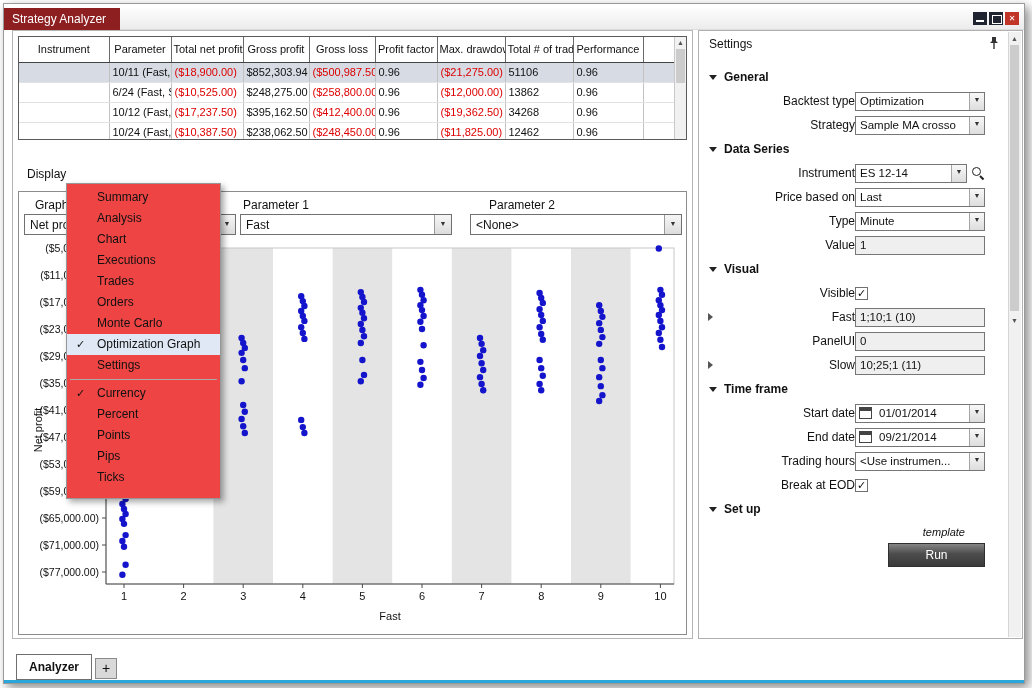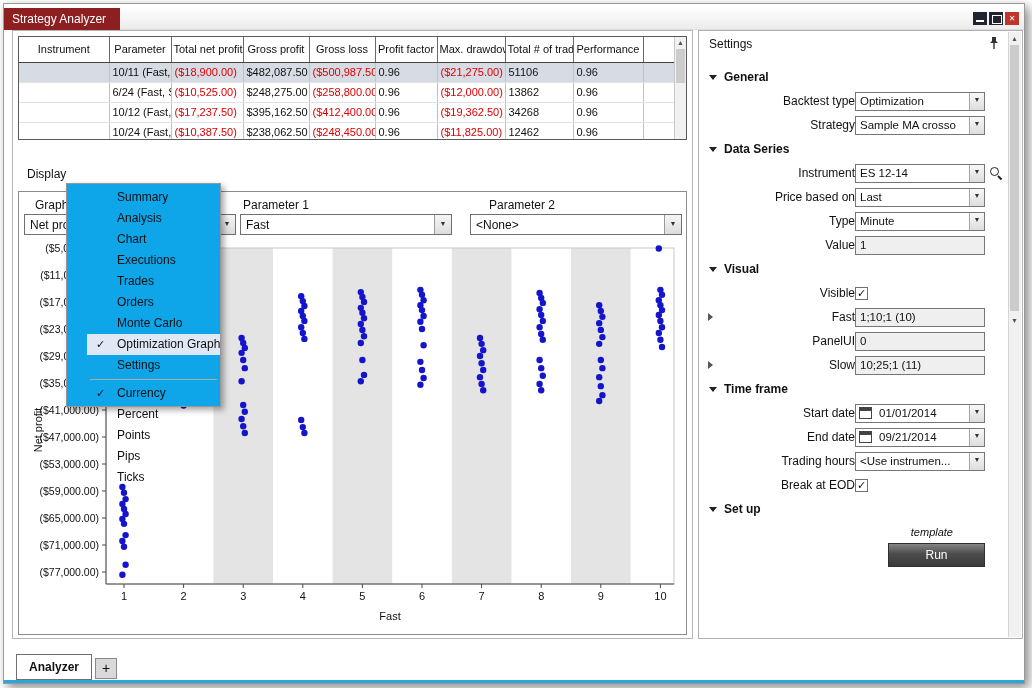--- a/index.html
+++ b/index.html
@@ -41,22 +41,22 @@
   .display-combo .combo-arrow{width:17px;background:#cfe3f6;border-left:1px solid #8ab2da;position:relative;}
   .combo-arrow::after{content:"▼";position:absolute;left:0;right:0;top:50%;margin-top:-5px;text-align:center;font-size:7px;color:#333;}
   
   .graph-box{position:absolute;left:5px;top:160px;width:669px;height:444px;border:1px solid #8c8c8c;background:#fff;}
   .gc-label{position:absolute;top:6px;font-size:12px;}
   .gcombo{position:absolute;top:22px;height:21px;border:1px solid #707070;display:flex;background:#fff;}
   .gcombo .combo-text{flex:1;padding:3px 5px;font-size:12px;white-space:nowrap;overflow:hidden;}
   .gcombo .combo-arrow{width:17px;background:linear-gradient(#f6f6f6,#dcdcdc);border-left:1px solid #9a9a9a;position:relative;}
   #chart{position:absolute;left:1px;top:48px;}
   
-  .menu{position:absolute;left:62px;top:179px;width:155px;height:224px;background:#0ea5e9;
-    border:1px solid #979797;box-shadow:3px 3px 6px rgba(0,0,0,.35);z-index:60;padding-top:3px;padding-left:20px;}
+  .menu{position:absolute;left:62px;top:179px;width:155px;height:316px;background:#ef4444;
+    border:1px solid #979797;box-shadow:3px 3px 6px rgba(0,0,0,.35);z-index:60;padding-top:3px;}
   .menu-item{height:21px;line-height:21px;padding-left:30px;font-size:12px;position:relative;white-space:nowrap;}
   .menu-item.hl{background:#dfe8f4;}
   .menu-item .chk{position:absolute;left:9px;top:0;font-size:11px;display:none;}
   .menu-item.checked .chk{display:block;}
   .menu-item .chk::before{content:"✓";}
   .menu-sep{height:1px;background:#ababab;margin:3px 3px;}
   
   .settings{position:absolute;left:694px;top:26px;width:325px;height:609px;border:1px solid #b0b0b0;background:#fff;}
   .settings-title{position:absolute;left:10px;top:6px;font-size:12px;}
   .pin{position:absolute;right:22px;top:5px;width:12px;height:14px;}
@@ -66,30 +66,30 @@
   .tri-down{width:0;height:0;border-left:4px solid transparent;border-right:4px solid transparent;border-top:5px solid #222;}
   .tri-right{width:0;height:0;border-top:4px solid transparent;border-bottom:4px solid transparent;border-left:5px solid #555;}
   .s-row{height:24px;display:flex;align-items:center;padding-left:24px;padding-right:24px;position:relative;font-size:12px;}
   .s-row .s-label{flex:1;overflow:hidden;white-space:nowrap;text-align:right;}
   .s-row .expander{position:absolute;left:9px;top:8px;}
   .combo,.tbox,.datebox{display:flex;align-items:center;width:130px;height:19px;border:1px solid #767676;background:#fff;flex:none;}
   .combo .combo-text,.datebox .date-text{flex:1;padding:0 4px;font-size:11.5px;white-space:nowrap;overflow:hidden;}
   .combo .combo-arrow,.datebox .combo-arrow{width:15px;height:100%;background:linear-gradient(#f8f8f8,#ddd);border-left:1px solid #a5a5a5;position:relative;flex:none;}
   .tbox{background:#efefef;padding:0 4px;font-size:11.5px;white-space:nowrap;overflow:hidden;display:block;line-height:17px;}
   .ctl-group{display:flex;align-items:center;width:130px;flex:none;}
-  .ctl-group .combo{width:130px;justify-content:center;}
+  .ctl-group .combo{width:112px;justify-content:center;}
   .search-icon{position:relative;width:15px;height:16px;margin-left:3px;flex:none;}
   .search-icon::before{content:"";position:absolute;left:2px;top:2px;width:7px;height:7px;border:1.5px solid #222;border-radius:50%;}
   .search-icon::after{content:"";position:absolute;left:10px;top:10px;width:5px;height:2px;background:#222;transform:rotate(45deg);transform-origin:left center;}
   .cal-icon{width:13px;height:12px;border:1px solid #444;margin:0 3px 0 3px;position:relative;background:#fff;flex:none;}
   .cal-icon::before{content:"";position:absolute;left:0;top:0;right:0;height:3px;background:#444;}
   .cb-slot{width:130px;flex:none;display:flex;}
   .cb{width:13px;height:13px;border:1px solid #707070;background:#fff;font-size:11px;line-height:11px;text-align:center;color:#111;}
   .cb.checked::after{content:"✓";}
-  .template-row{height:22px;text-align:right;padding-right:56px;font-size:11px;font-style:italic;line-height:22px;}
+  .template-row{height:22px;text-align:right;padding-right:44px;font-size:11px;font-style:italic;line-height:22px;}
   .run-row{height:30px;display:flex;}
   .run-btn{margin-left:auto;margin-right:24px;width:97px;height:24px;color:#fff;font-size:12px;text-align:center;line-height:22px;
     background:linear-gradient(#858585,#4c4c4c 45%,#3a3a3a);border:1px solid #2f2f2f;}
   
   .tabbar{position:absolute;left:0;right:0;top:648px;height:30px;}
   .tab{position:absolute;left:12px;top:2px;width:76px;height:26px;background:#fff;border:1px solid #6f6f6f;
     text-align:center;line-height:24px;font-size:12px;font-weight:bold;}
   .tab-add{position:absolute;left:91px;top:6px;width:22px;height:21px;background:#d9d9d9;border:1px solid #8a8a8a;
     text-align:center;line-height:19px;font-size:14px;}
   .bottom-edge{position:absolute;left:0;right:0;bottom:0;height:3px;background:#2aa6db;}
@@ -134,21 +134,21 @@
           <th>Profit factor</th>
           <th>Max. drawdown</th>
           <th>Total # of trades</th>
           <th>Performance</th>
           <th></th>
         </tr>
         <tr class="selected">
           <td></td>
           <td>10/11 (Fast, Slow)</td>
           <td class="neg">($18,900.00)</td>
-          <td>$482,087.50</td>
+          <td>$852,303.94</td>
           <td class="neg">($500,987.50)</td>
           <td>0.96</td>
           <td class="neg">($21,275.00)</td>
           <td>51106</td>
           <td>0.96</td>
           <td></td>
         </tr>
         <tr>
           <td></td>
           <td>6/24 (Fast, Slow)</td>

